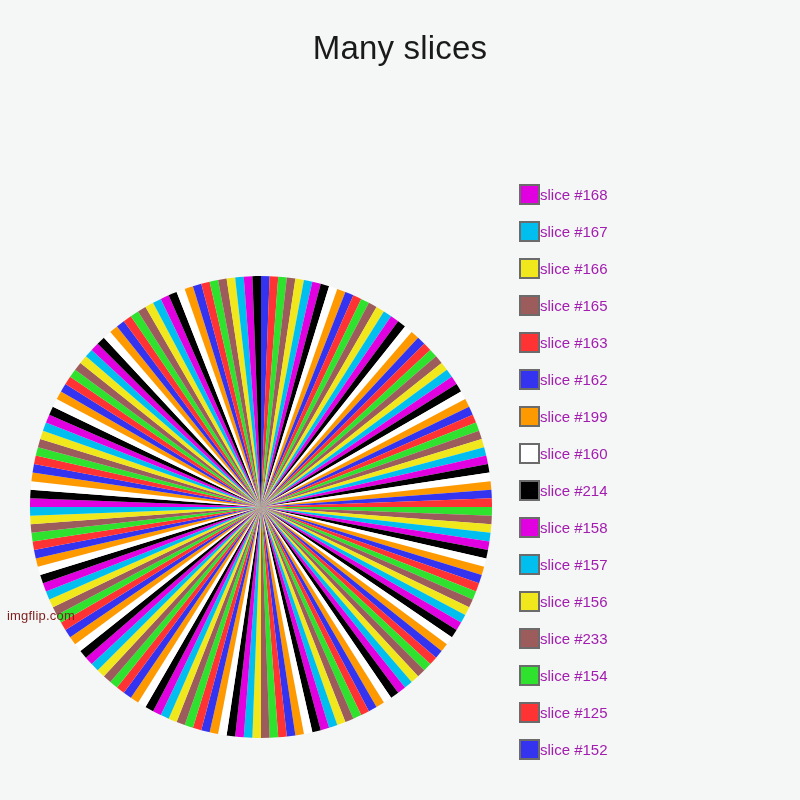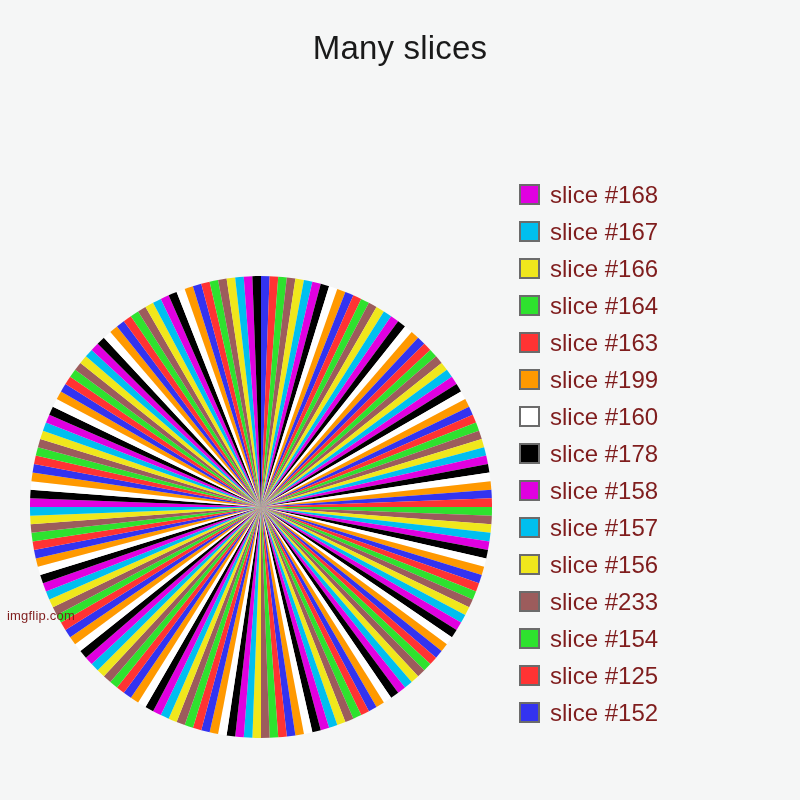--- a/index.html
+++ b/index.html
@@ -55,23 +55,22 @@
     height: 37px;
   }
   .legend-swatch {
     width: 21px;
     height: 21px;
     box-sizing: border-box;
     border: 2px solid #6b6b6b;
     flex: 0 0 auto;
   }
   .legend-label {
-    margin-left: 10px;
-    font-size: 24px;
-    color: #7f1d1d;
+    font-size: 15px;
+    color: #a21caf;
     white-space: nowrap;
     line-height: 21px;
   }
   #watermark {
     position: absolute;
     left: 7px;
     bottom: 9px;
     font-size: 13px;
     color: #7f1d1d;
     letter-spacing: 0.2px;
@@ -264,38 +263,42 @@
       </div>
       <div class="legend-row">
         <span class="legend-swatch" style="background: rgb(0, 191, 239);"></span>
         <span class="legend-label">slice #167</span>
       </div>
       <div class="legend-row">
         <span class="legend-swatch" style="background: rgb(240, 231, 28);"></span>
         <span class="legend-label">slice #166</span>
       </div>
       <div class="legend-row">
-        <span class="legend-swatch" style="background: rgb(46, 226, 46);"></span>
-        <span class="legend-label">slice #164</span>
+        <span class="legend-swatch" style="background: rgb(156, 92, 92);"></span>
+        <span class="legend-label">slice #165</span>
       </div>
       <div class="legend-row">
         <span class="legend-swatch" style="background: rgb(255, 51, 51);"></span>
         <span class="legend-label">slice #163</span>
       </div>
       <div class="legend-row">
+        <span class="legend-swatch" style="background: rgb(51, 51, 240);"></span>
+        <span class="legend-label">slice #162</span>
+      </div>
+      <div class="legend-row">
         <span class="legend-swatch" style="background: rgb(255, 153, 0);"></span>
         <span class="legend-label">slice #199</span>
       </div>
       <div class="legend-row">
         <span class="legend-swatch" style="background: rgb(255, 255, 255);"></span>
         <span class="legend-label">slice #160</span>
       </div>
       <div class="legend-row">
         <span class="legend-swatch" style="background: rgb(0, 0, 0);"></span>
-        <span class="legend-label">slice #178</span>
+        <span class="legend-label">slice #214</span>
       </div>
       <div class="legend-row">
         <span class="legend-swatch" style="background: rgb(224, 0, 224);"></span>
         <span class="legend-label">slice #158</span>
       </div>
       <div class="legend-row">
         <span class="legend-swatch" style="background: rgb(0, 191, 239);"></span>
         <span class="legend-label">slice #157</span>
       </div>
       <div class="legend-row">

